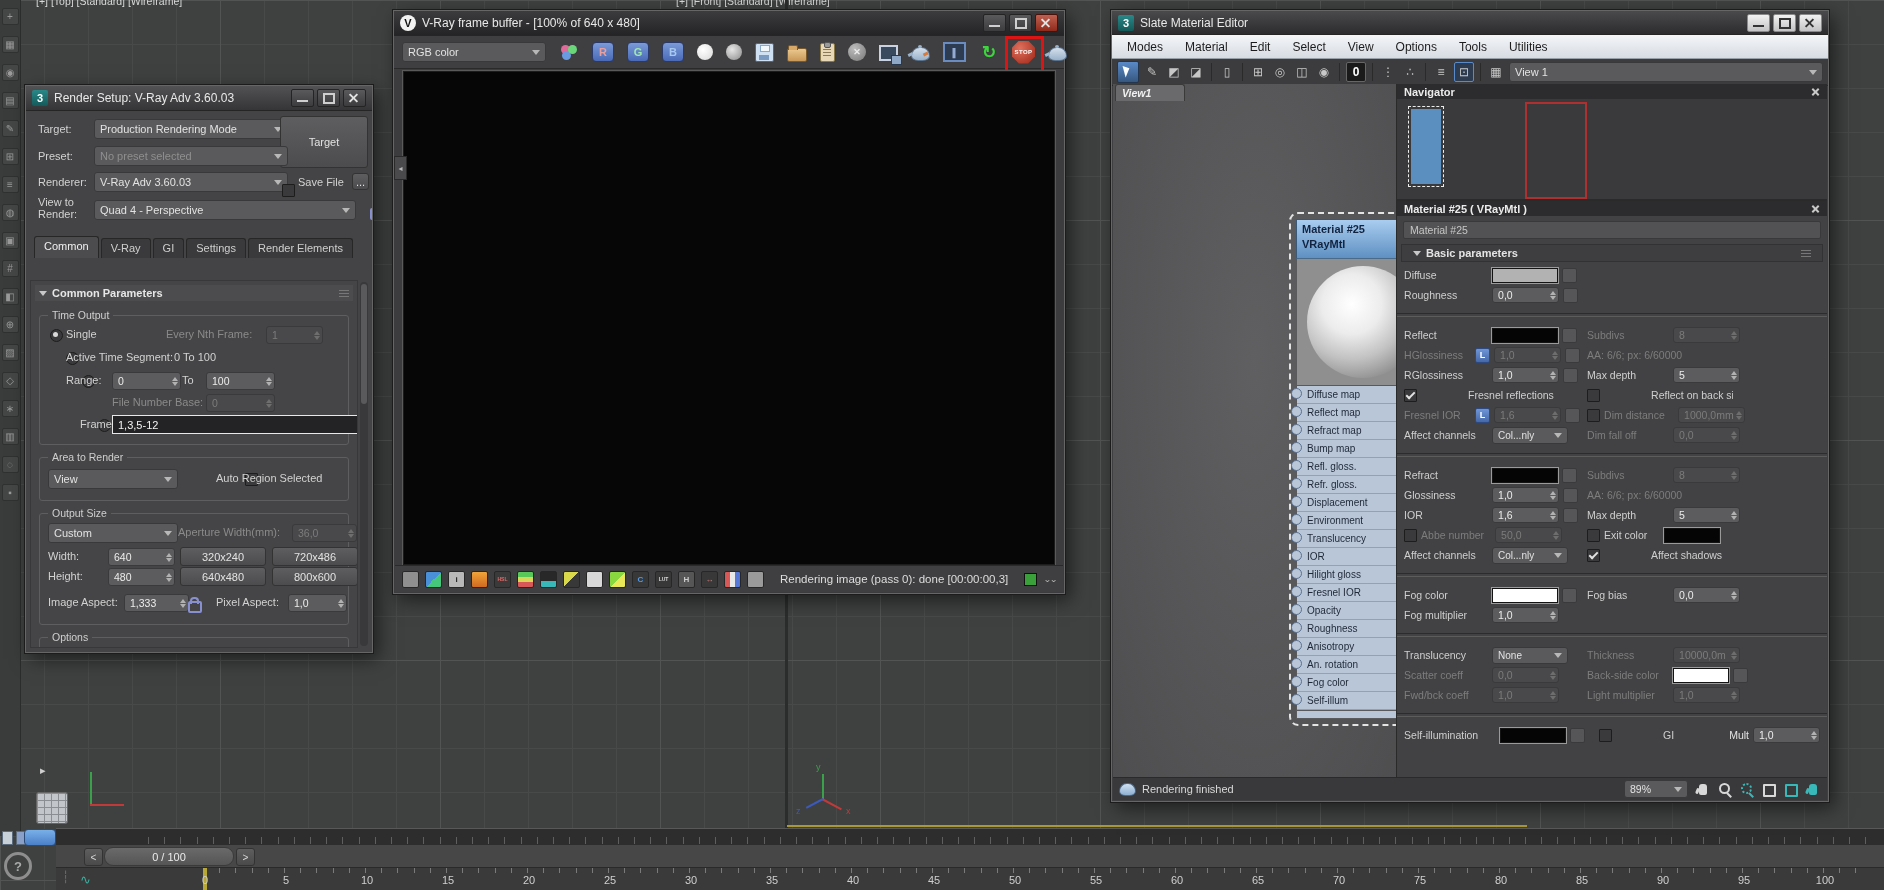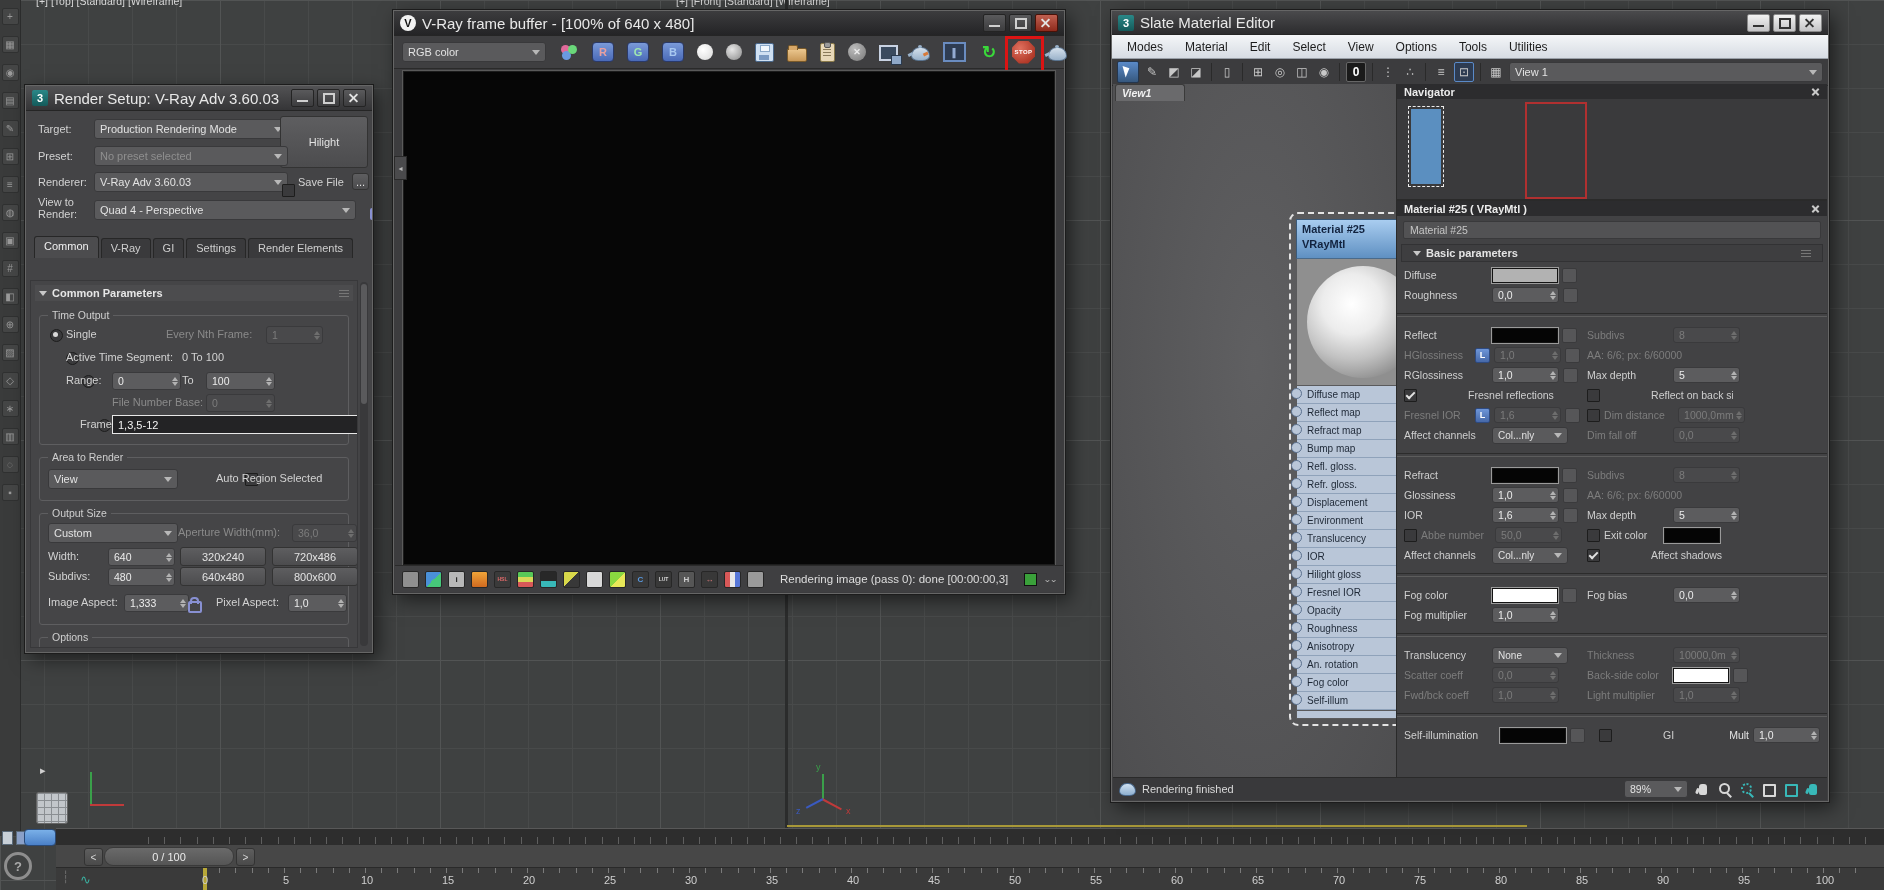--- a/index.html
+++ b/index.html
@@ -7,21 +7,21 @@
   #screen{position:relative;width:1884px;height:890px;overflow:hidden;background:#3f4141;
     background-image:
       linear-gradient(#525454 1px,transparent 1px),linear-gradient(90deg,#525454 1px,transparent 1px),
       linear-gradient(#484a4a 1px,transparent 1px),linear-gradient(90deg,#484a4a 1px,transparent 1px);
     background-size:220px 220px,220px 220px,44px 44px,44px 44px;
     font-size:11px;color:#d4d4d4;}
   .abs{position:absolute;}
   
   .win{position:absolute;background:#444446;border:1px solid #666;outline:1px solid #1c1c1c;box-shadow:5px 6px 18px rgba(0,0,0,.55);}
   .titlebar{height:24px;background:linear-gradient(#525254,#353537);display:flex;align-items:center;padding:0 6px;gap:6px;border-bottom:1px solid #252525;}
-  .titlebar .t-text{font-size:15px;color:#e8e8e8;white-space:nowrap;flex:1;}
+  .titlebar .t-text{font-size:12px;color:#e8e8e8;white-space:nowrap;flex:1;}
   .appicon{width:16px;height:16px;border-radius:2px;background:linear-gradient(#2a8888,#145a5a);color:#fff;font-weight:bold;font-size:11px;display:flex;align-items:center;justify-content:center;}
   .wbtns{display:flex;gap:3px;}
   .wbtn{width:21px;height:16px;border-radius:2px;background:linear-gradient(#5a5a5c,#3c3c3e);border:1px solid #242424;position:relative;}
   .wbtn.light{background:linear-gradient(#f2f2f2,#c4c4c6);border-color:#8a8a8a;}
   .wbtn.min::before{content:"";position:absolute;left:5px;right:5px;bottom:4px;border-top:2px solid #cfcfcf;}
   .wbtn.light.min::before{border-top-color:#333;}
   .wbtn.max::before{content:"";position:absolute;left:5px;top:3px;width:8px;height:7px;border:2px solid #cfcfcf;}
   .wbtn.light.max::before{border-color:#333;}
   .wbtn.close::before,.wbtn.close::after{content:"";position:absolute;left:4px;top:7px;width:11px;border-top:2px solid #e2e2e2;}
   .wbtn.close::before{transform:rotate(45deg);} .wbtn.close::after{transform:rotate(-45deg);}
@@ -272,21 +272,21 @@
           <span class="wbtn min"></span>
           <span class="wbtn max"></span>
           <span class="wbtn close"></span>
         </span>
     </div>
     <div id="rs-body">
       <span class="lab" style="left:12px;top:13px;">Target:</span>
       <span class="dd abs" style="left:68px;top:9px;width:182px;">
           <span class="dv">Production Rendering Mode</span>
         </span>
-      <span class="btn abs" style="left:254px;top:6px;width:86px;height:50px;">Hilight</span>
+      <span class="btn abs" style="left:254px;top:6px;width:86px;height:50px;">Target</span>
       <span class="lab" style="left:12px;top:40px;">Preset:</span>
       <span class="dd dim abs" style="left:68px;top:36px;width:182px;">
           <span class="dv">No preset selected</span>
         </span>
       <span class="lab" style="left:12px;top:66px;">Renderer:</span>
       <span class="dd abs" style="left:68px;top:62px;width:182px;">
           <span class="dv">V-Ray Adv 3.60.03</span>
         </span>
       <span class="cb abs" style="left:256px;top:65px;"></span>
       <span class="lab" style="left:272px;top:66px;">Save File</span>
@@ -318,21 +318,21 @@
           <span class="lab dim" style="left:126px;top:12px;">Every Nth Frame:</span>
           <span class="spin dis abs" style="left:226px;top:10px;width:48px;">
               <span class="v">1</span>
               <span class="spin-a">
                 <i class="up"></i>
                 <i class="dn"></i>
               </span>
             </span>
           <span class="radio abs" style="left:10px;top:35px;"></span>
           <span class="lab" style="left:26px;top:35px;">Active Time Segment:</span>
-          <span class="lab" style="left:142px;top:35px;">0 To 100</span>
+          <span class="lab" style="left:134px;top:35px;">0 To 100</span>
           <span class="radio abs" style="left:10px;top:58px;"></span>
           <span class="lab" style="left:26px;top:58px;">Range:</span>
           <span class="spin abs" style="left:72px;top:56px;width:60px;">
               <span class="v">0</span>
               <span class="spin-a">
                 <i class="up"></i>
                 <i class="dn"></i>
               </span>
             </span>
           <span class="lab" style="left:142px;top:58px;">To</span>
@@ -381,21 +381,21 @@
           <span class="lab" style="left:8px;top:36px;">Width:</span>
           <span class="spin abs" style="left:68px;top:34px;width:58px;">
               <span class="v">640</span>
               <span class="spin-a">
                 <i class="up"></i>
                 <i class="dn"></i>
               </span>
             </span>
           <span class="btn abs" style="left:140px;top:33px;width:84px;height:17px;">320x240</span>
           <span class="btn abs" style="left:232px;top:33px;width:84px;height:17px;">720x486</span>
-          <span class="lab" style="left:8px;top:56px;">Subdivs:</span>
+          <span class="lab" style="left:8px;top:56px;">Height:</span>
           <span class="spin abs" style="left:68px;top:54px;width:58px;">
               <span class="v">480</span>
               <span class="spin-a">
                 <i class="up"></i>
                 <i class="dn"></i>
               </span>
             </span>
           <span class="btn abs" style="left:140px;top:53px;width:84px;height:17px;">640x480</span>
           <span class="btn abs" style="left:232px;top:53px;width:84px;height:17px;">800x600</span>
           <span class="lab" style="left:8px;top:82px;">Image Aspect:</span>

